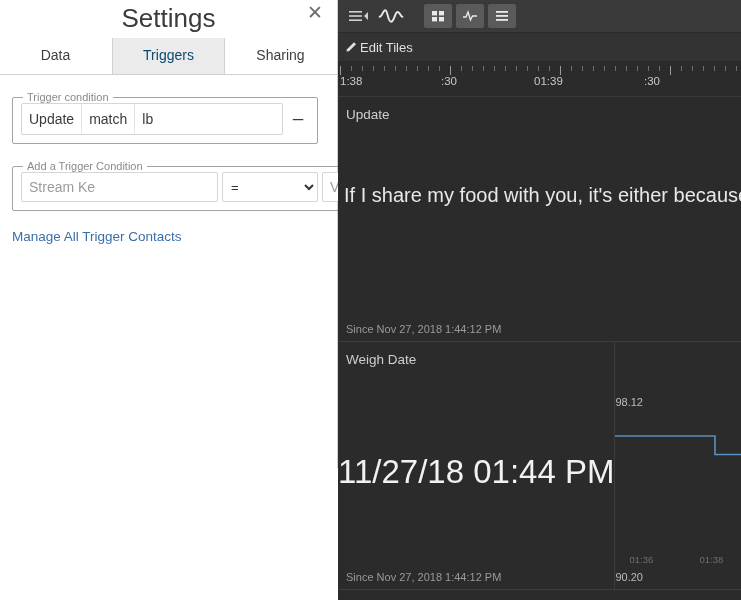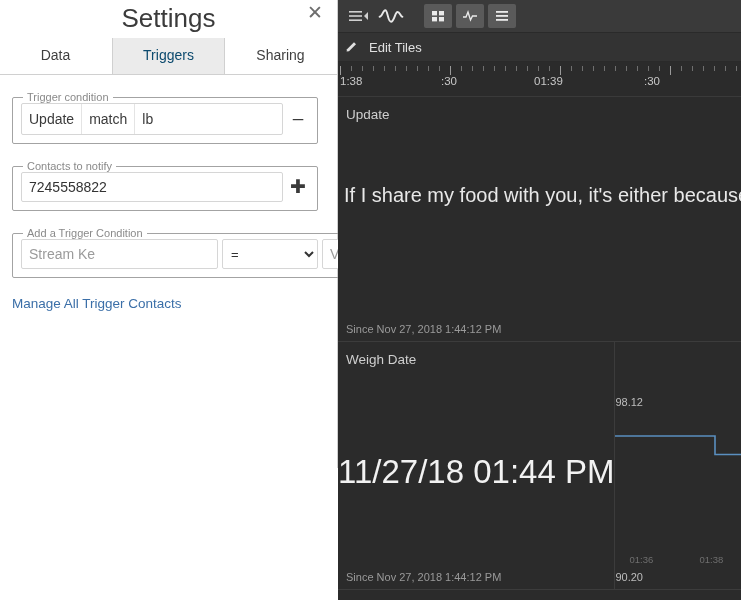--- a/index.html
+++ b/index.html
@@ -220,21 +220,21 @@
     align-items: center;
     padding-left: 8px;
     border-bottom: 1px solid #2a2a2a;
   }
   .edit-tiles {
     font-size: 13px;
     color: #e0e0e0;
     cursor: pointer;
     display: flex;
     align-items: center;
-    gap: 11px;
+    gap: 2px;
   }
   .timeline {
     height: 34px;
     background: #2b2b2b;
     position: relative;
     border-bottom: 1px solid #3a3a3a;
   }
   .tl-ticks {
     position: absolute;
     left: 0; right: 0; top: 4px;
@@ -353,27 +353,20 @@
         <div class="row">
           <div class="cond-box">
             <div class="cond-cell">Update</div>
             <div class="cond-cell">match</div>
             <div class="cond-cell">lb</div>
           </div>
           <div class="minus-btn">–</div>
         </div>
       </fieldset>
 
-      <fieldset class="group">
-        <legend>Contacts to notify</legend>
-        <div class="row">
-          <input class="field-input" type="text" value="7245558822" style="">
-          <div class="plus-btn">✚</div>
-        </div>
-      </fieldset>
 
       <fieldset class="group">
         <legend>Add a Trigger Condition</legend>
         <div class="row">
           <input class="field-input streamkey-input" type="text" placeholder="Stream Ke" style="">
           <div class="select-wrap">
             <select class="sel">
               <option>=</option>
             </select>
           </div>

